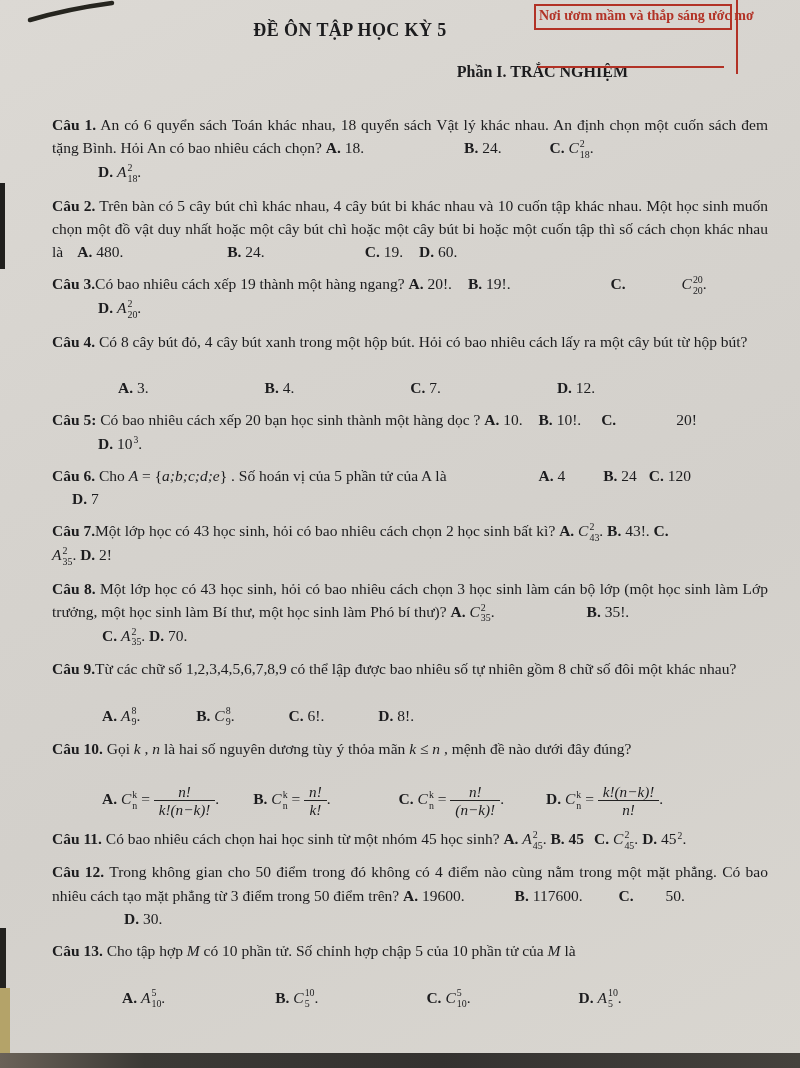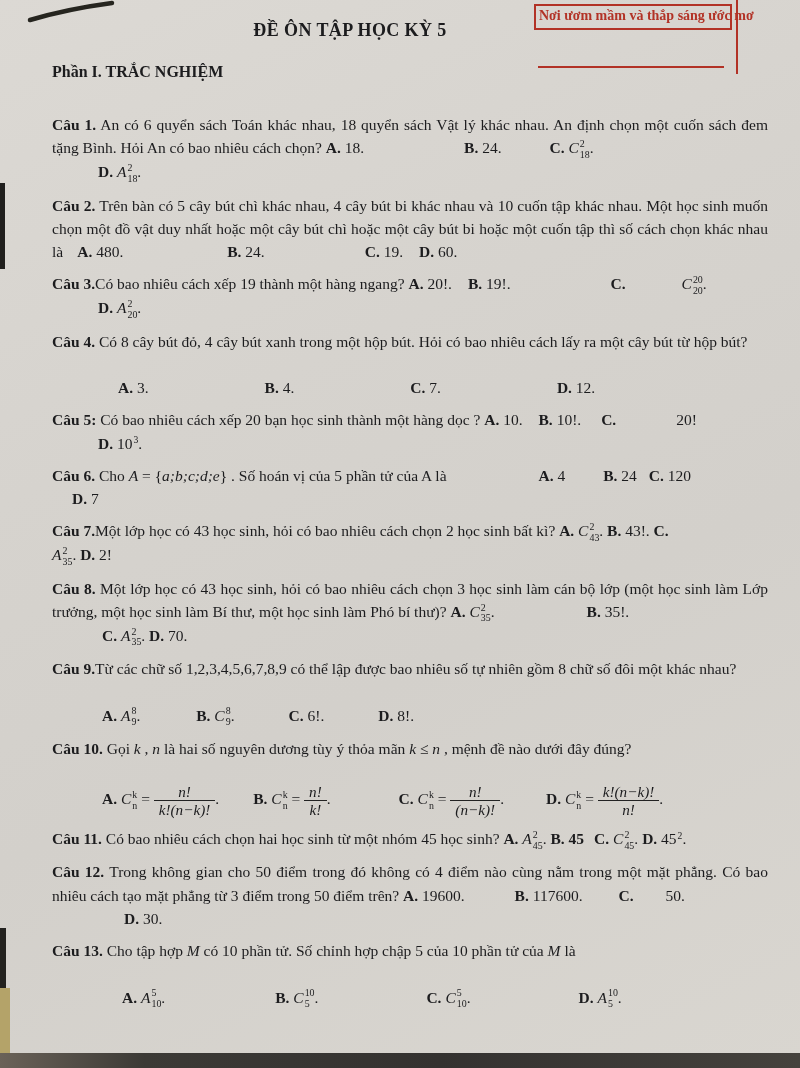--- a/index.html
+++ b/index.html
@@ -4,21 +4,21 @@
 <style>
   html,body{margin:0;padding:0;}
   body{
     width:800px;height:1068px;overflow:hidden;position:relative;
     background:linear-gradient(155deg,#dcd9d4 0%,#d6d3ce 35%,#d3d0cb 60%,#d9d6d0 100%);
     font-family:"Liberation Serif","DejaVu Serif",serif;
     color:#1c1c1e;
   }
   .content{position:relative;padding:10px 32px 0 52px;}
   .page-title{text-align:center;font-weight:bold;font-size:18px;letter-spacing:.4px;margin:10px 120px 0 0;}
-  .section-title{text-align:left;font-weight:bold;font-size:16px;margin:22px 140px 14px 0;}
+  .section-title{text-align:right;font-weight:bold;font-size:16px;margin:22px 140px 14px 0;}
   .stamp{
     position:absolute;top:4px;right:68px;width:188px;
     border:2px solid #b23226;color:#b23226;text-align:center;
     padding:1px 3px 3px;background:transparent;
   }
   .stamp-brand{font-size:21px;font-weight:bold;line-height:1.1;}
   .stamp-slogan{font-size:14px;font-weight:bold;line-height:1.25;white-space:nowrap;}
   .stamp-phone{font-size:16.5px;font-weight:bold;line-height:1.2;}
   .stamp-underline{position:absolute;top:66px;right:76px;width:186px;height:2px;background:#b23226;}
   .stamp-vline{position:absolute;top:0;right:62px;width:2px;height:74px;background:#b23226;}

